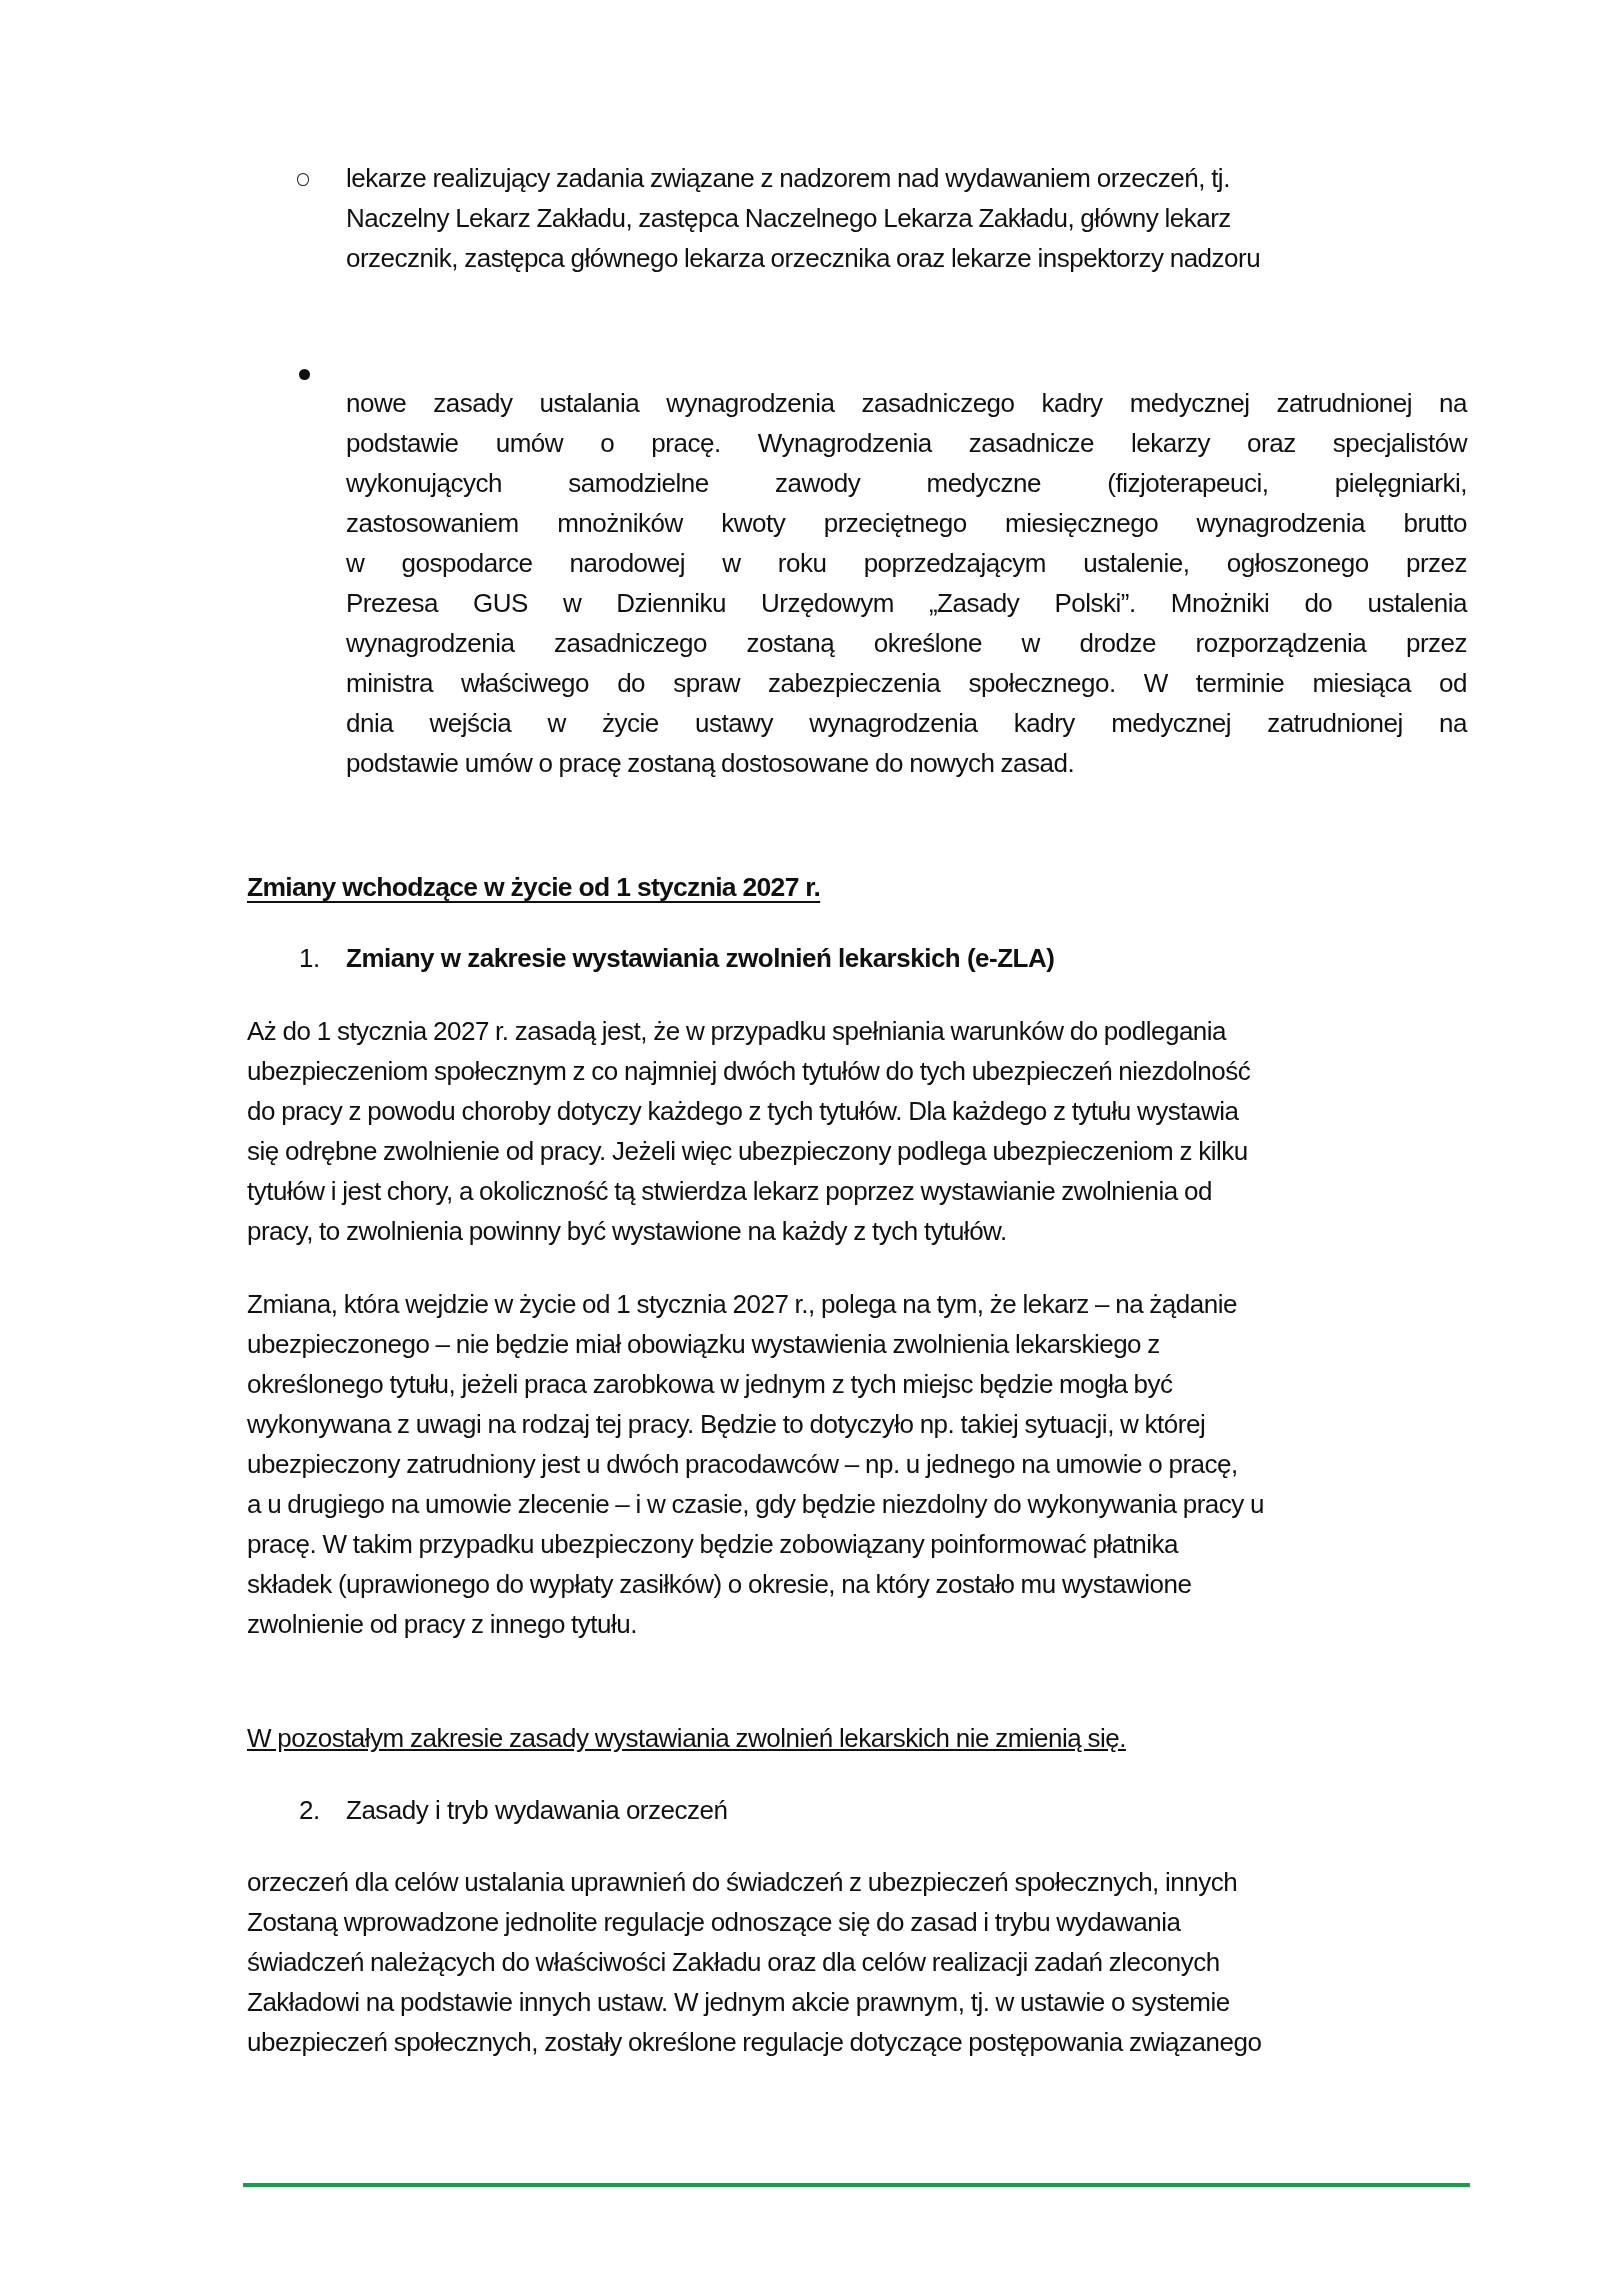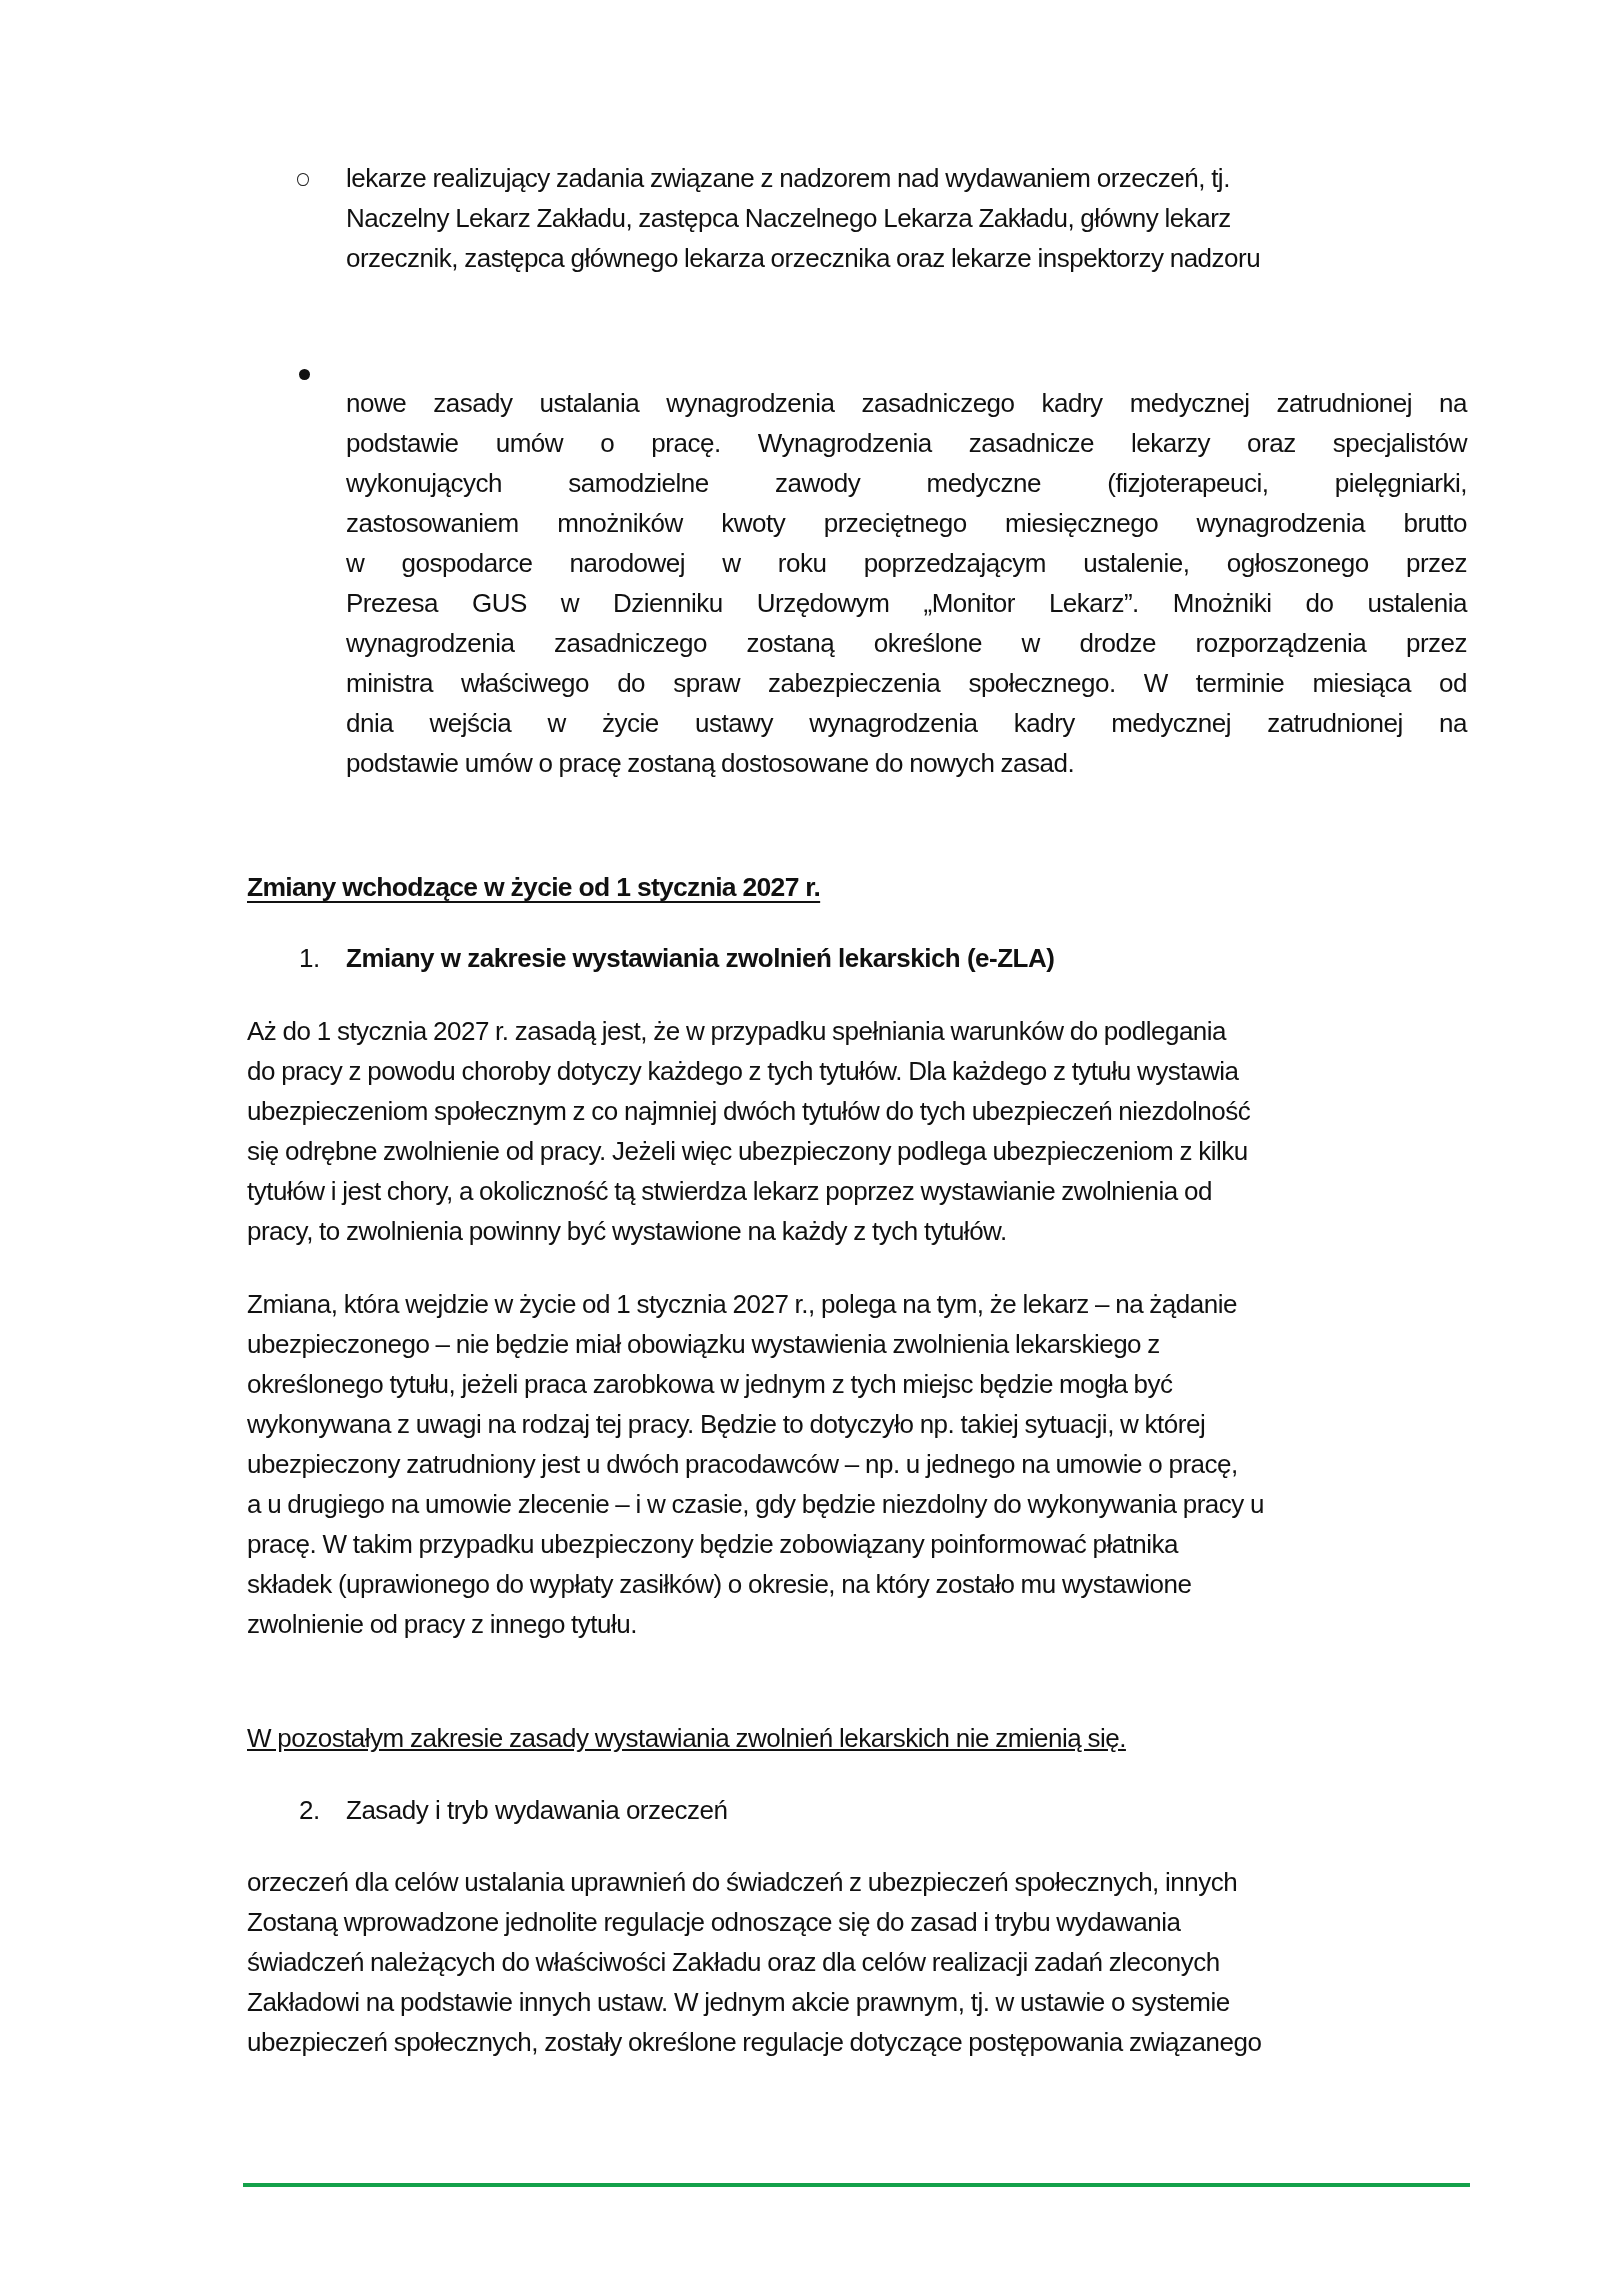--- a/index.html
+++ b/index.html
@@ -41,36 +41,36 @@
     <span class="line">orzecznik, zastępca głównego lekarza orzecznika oraz lekarze inspektorzy nadzoru</span>
   </div>
 
   <span class="dot-mark" style="left:299px; top:369px;"></span>
   <div class="block" style="left:346px; top:351px; width:1121px;margin-top:32px;">
     <span class="jline">nowe zasady ustalania wynagrodzenia zasadniczego kadry medycznej zatrudnionej na</span>
     <span class="jline">podstawie umów o pracę. Wynagrodzenia zasadnicze lekarzy oraz specjalistów</span>
     <span class="jline">wykonujących samodzielne zawody medyczne (fizjoterapeuci, pielęgniarki,</span>
     <span class="jline">zastosowaniem mnożników kwoty przeciętnego miesięcznego wynagrodzenia brutto</span>
     <span class="jline">w gospodarce narodowej w roku poprzedzającym ustalenie, ogłoszonego przez</span>
-    <span class="jline">Prezesa GUS w Dzienniku Urzędowym „Monitor Lekarz”.  Mnożniki do ustalenia</span>
+    <span class="jline">Prezesa GUS w Dzienniku Urzędowym „Zasady Polski”.  Mnożniki do ustalenia</span>
     <span class="jline">wynagrodzenia zasadniczego zostaną określone w drodze rozporządzenia przez</span>
     <span class="jline">ministra właściwego do spraw zabezpieczenia społecznego. W terminie miesiąca od</span>
     <span class="jline">dnia wejścia w życie ustawy wynagrodzenia kadry medycznej zatrudnionej na</span>
     <span class="line">podstawie umów o pracę zostaną dostosowane do nowych zasad.</span>
   </div>
 
   <div class="heading" style="left:247px; top:867px;">Zmiany wchodzące w życie od 1 stycznia 2027 r.</div>
 
   <span class="num" style="left:299px; top:938px;">1.</span>
   <span class="num" style="left:346px; top:938px; white-space:nowrap; letter-spacing:-0.5px;font-weight:bold;">Zmiany w zakresie wystawiania zwolnień lekarskich (e-ZLA)</span>
 
   <div class="block" style="left:247px; top:1011px; width:1235px;">
     <span class="line">Aż do 1 stycznia 2027 r. zasadą jest, że w przypadku spełniania warunków do podlegania</span>
+    <span class="line">ubezpieczeniom społecznym z co najmniej dwóch tytułów do tych ubezpieczeń niezdolność</span>
     <span class="line">do pracy z powodu choroby dotyczy każdego z tych tytułów. Dla każdego z tytułu wystawia</span>
-    <span class="line">ubezpieczeniom społecznym z co najmniej dwóch tytułów do tych ubezpieczeń niezdolność</span>
     <span class="line">się odrębne zwolnienie od pracy. Jeżeli więc ubezpieczony podlega ubezpieczeniom z kilku</span>
     <span class="line">tytułów i jest chory, a okoliczność tą stwierdza lekarz poprzez wystawianie zwolnienia od</span>
     <span class="line">pracy, to zwolnienia powinny być wystawione na każdy z tych tytułów.</span>
   </div>
 
   <div class="block" style="left:247px; top:1284px; width:1235px;">
     <span class="line">Zmiana, która wejdzie w życie od 1 stycznia 2027 r., polega na tym, że lekarz – na żądanie</span>
     <span class="line">ubezpieczonego – nie będzie miał obowiązku wystawienia zwolnienia lekarskiego z</span>
     <span class="line">określonego tytułu, jeżeli praca zarobkowa w jednym z tych miejsc będzie mogła być</span>
     <span class="line">wykonywana z uwagi na rodzaj tej pracy. Będzie to dotyczyło np. takiej sytuacji, w której</span>

